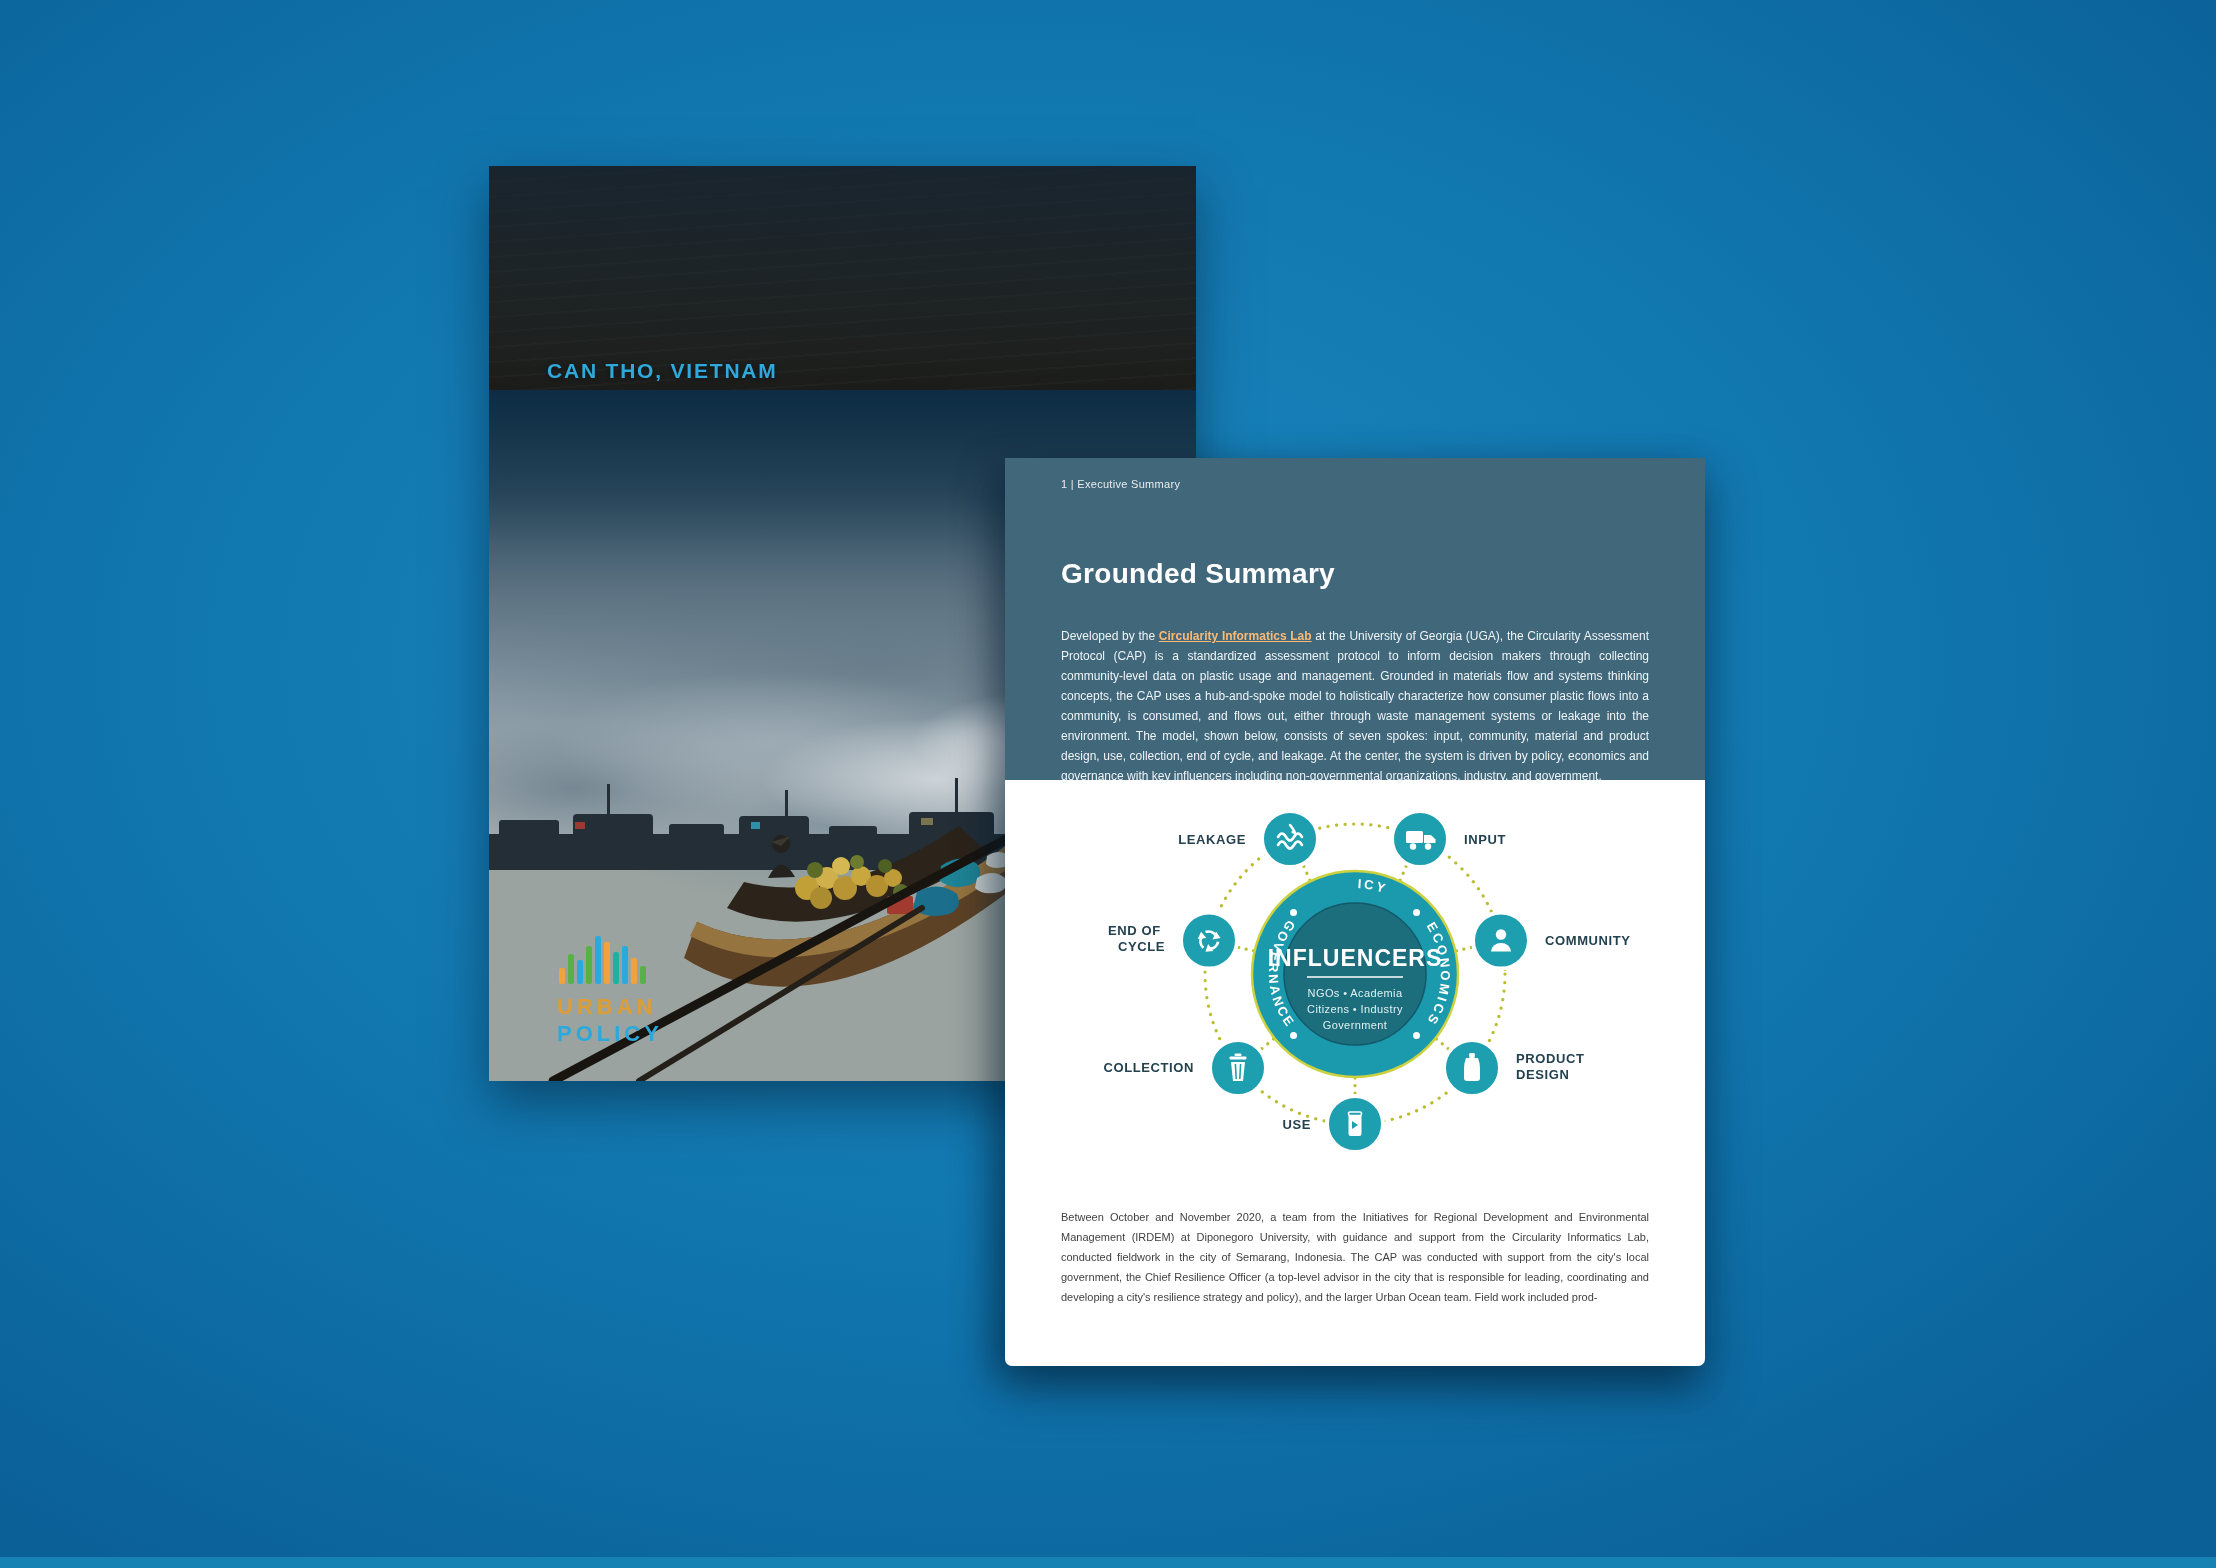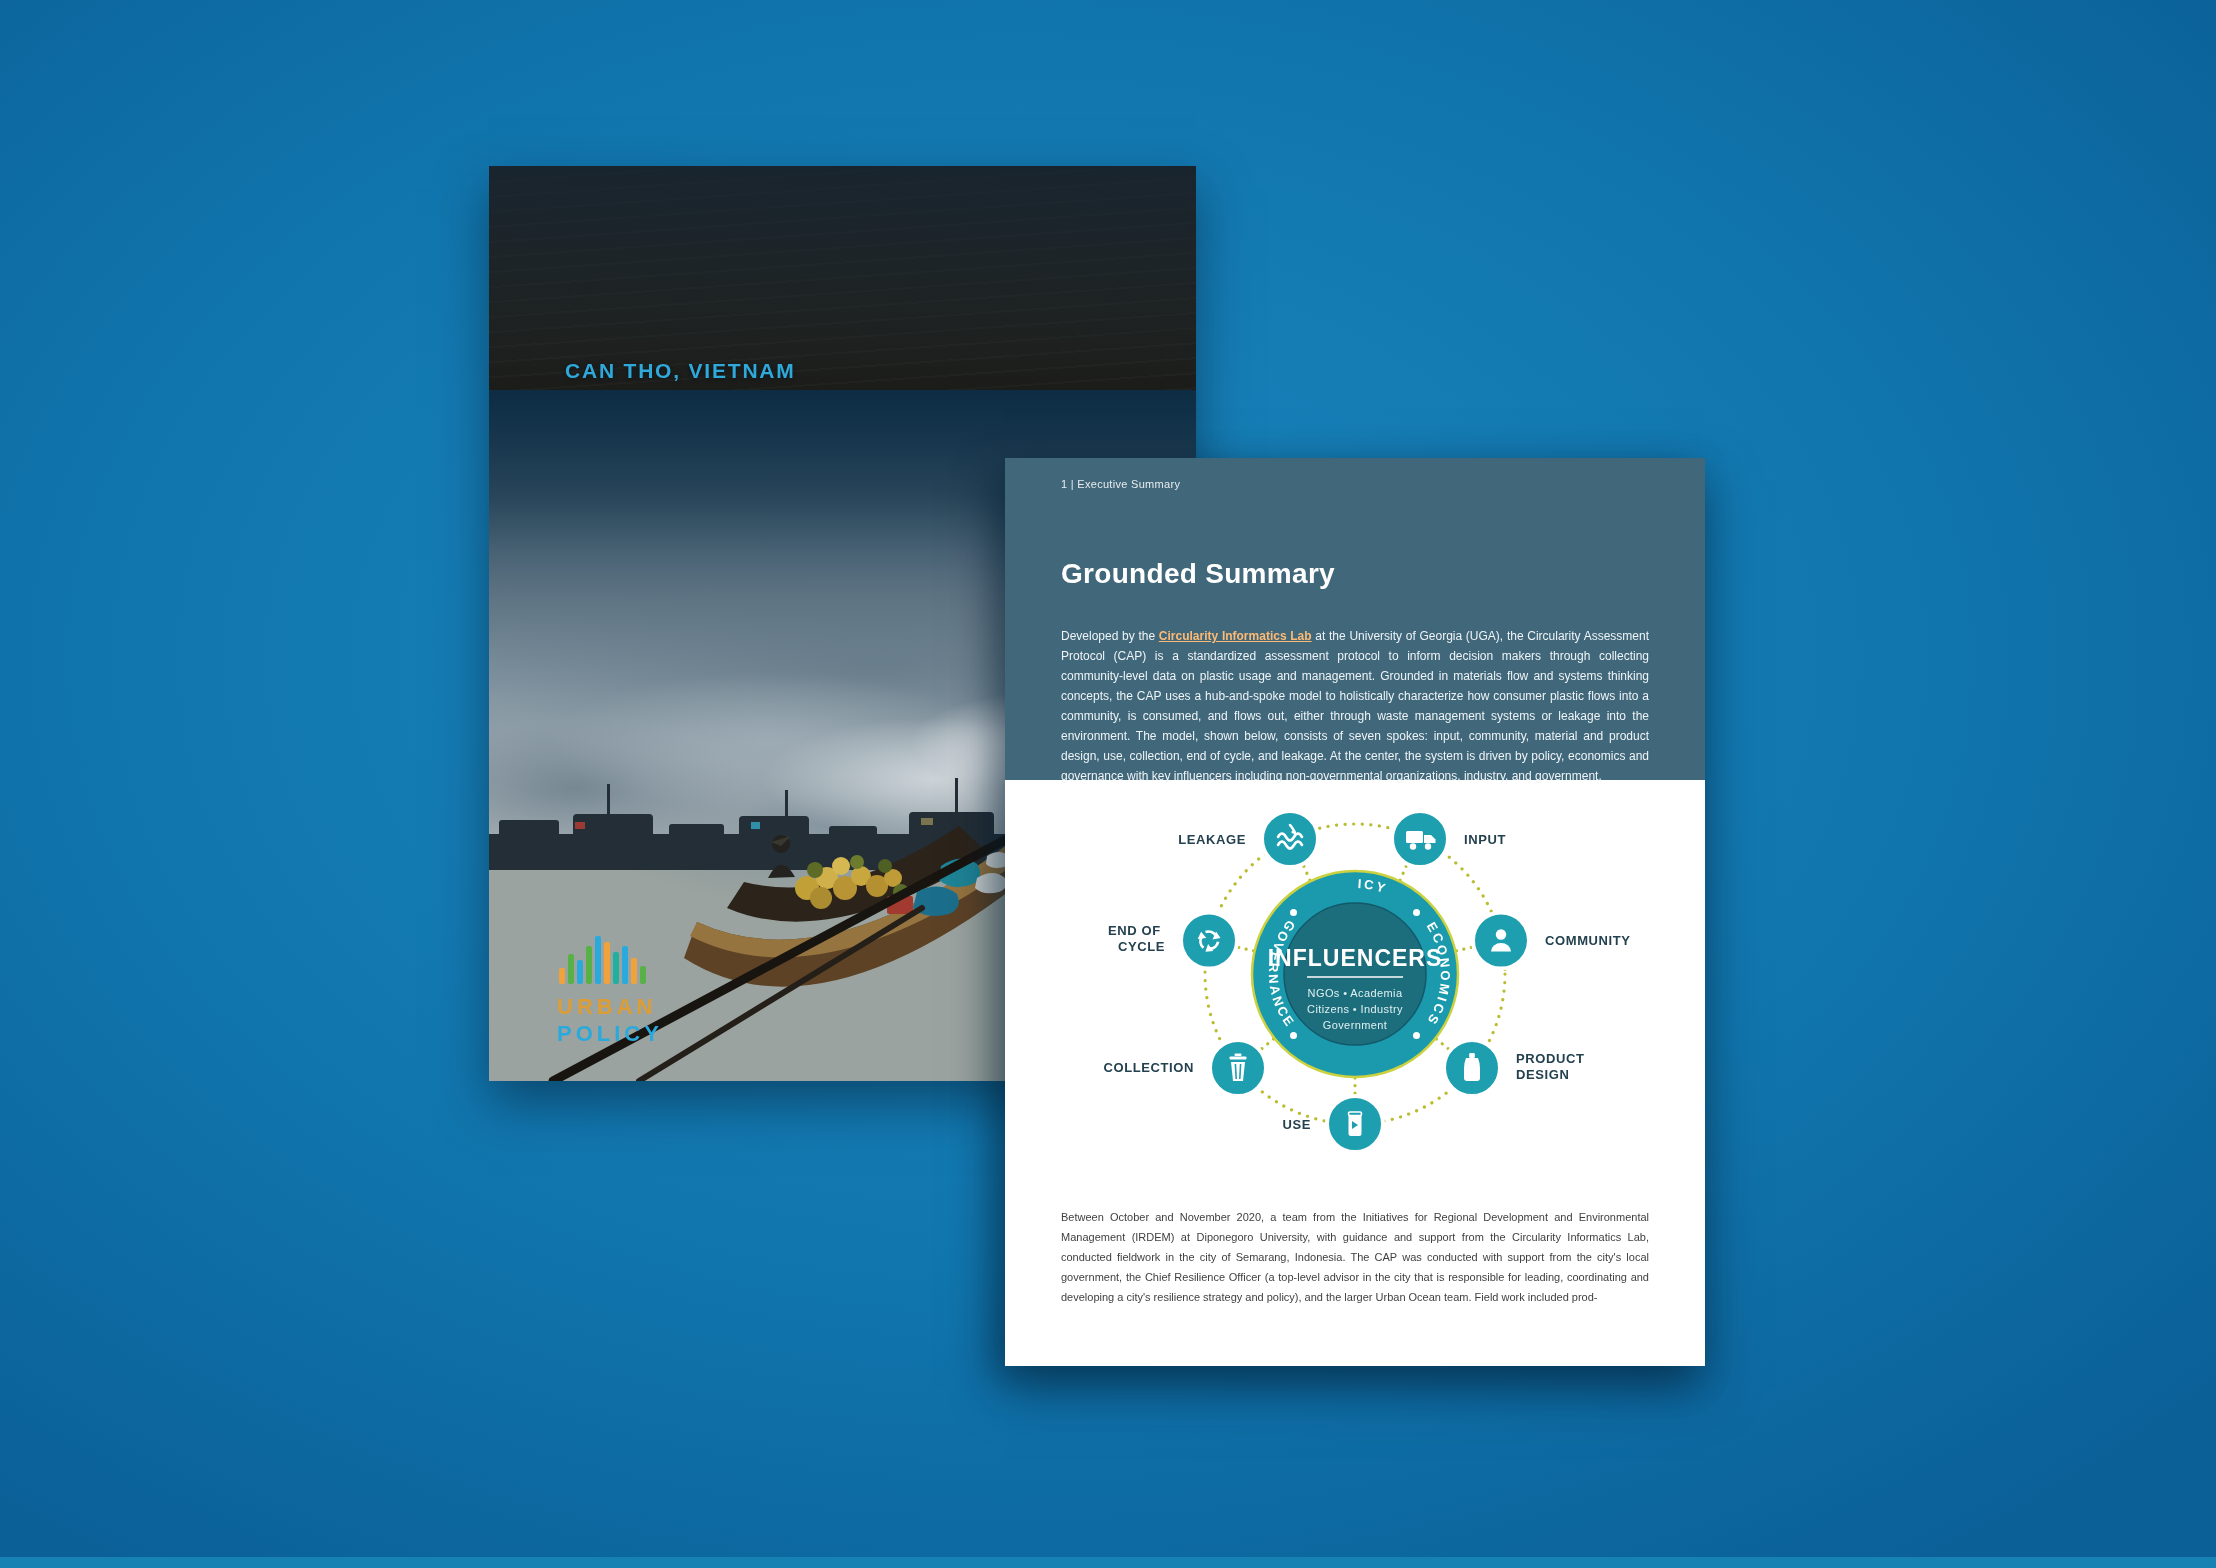--- a/index.html
+++ b/index.html
@@ -42,30 +42,30 @@
   }
   .shade{background:linear-gradient(180deg, rgba(4,18,33,.78) 0%, rgba(4,18,33,.35) 22%, rgba(4,18,33,0) 42%);}
   .cover-text{position:absolute;left:58px;top:184px;z-index:3;}
   .cover-title{
     color:#fff;font-size:35px;font-weight:bold;letter-spacing:.2px;white-space:nowrap;
     text-shadow:0 2px 6px rgba(0,10,20,.55);
   }
   .cover-subtitle{
     margin-top:9px;color:#2fa9da;font-size:21px;font-weight:bold;letter-spacing:1.8px;
     text-shadow:0 1px 4px rgba(0,10,20,.5);
-    margin-left:18px;
   }
   .brand-logo{position:absolute;left:68px;top:766px;z-index:3;}
   .brand-urban{color:#dc9d36;font-size:22px;font-weight:bold;letter-spacing:4px;margin-top:4px;}
   .brand-ocean{color:#2aa9dd;font-size:22px;font-weight:bold;letter-spacing:4px;margin-top:1px;}
 
   
   .page2{
     position:absolute;left:1005px;top:458px;width:700px;height:908px;z-index:2;background:#ffffff;
     box-shadow:0 22px 48px rgba(3,28,48,.5), -14px 12px 34px rgba(3,28,48,.35);
+    border-radius:7px;
   }
   .p2-header{position:absolute;left:0;top:0;width:100%;height:322px;background:#41677a;}
   .p2-breadcrumb{position:absolute;left:56px;top:20px;color:rgba(255,255,255,.88);font-size:11px;letter-spacing:.3px;}
   .p2-heading{position:absolute;left:56px;top:100px;color:#ffffff;font-size:28px;font-weight:bold;letter-spacing:.3px;}
   .p2-intro{
     position:absolute;left:56px;top:156px;width:588px;color:#eef4f7;
     font-size:12px;line-height:20px;text-align:justify;
   }
   .p2-intro .cil-link{font-weight:bold;text-decoration:underline;color:#fdba74;cursor:pointer;}
   .p2-closing{

